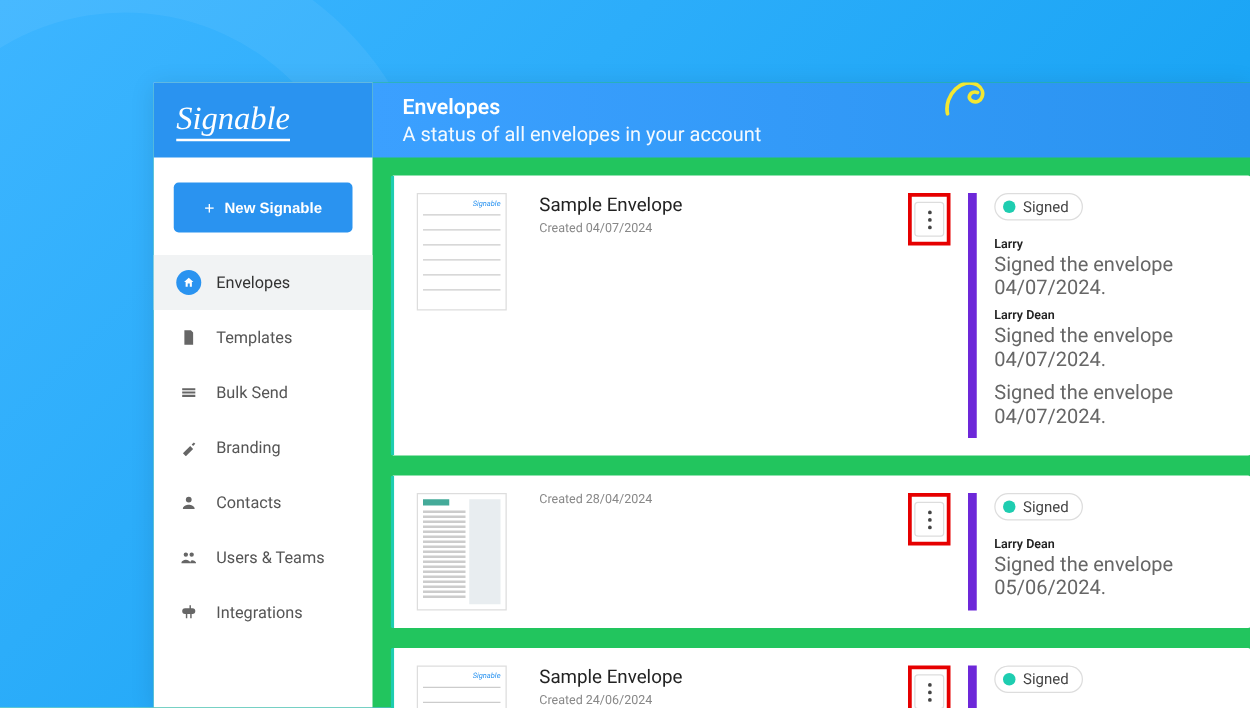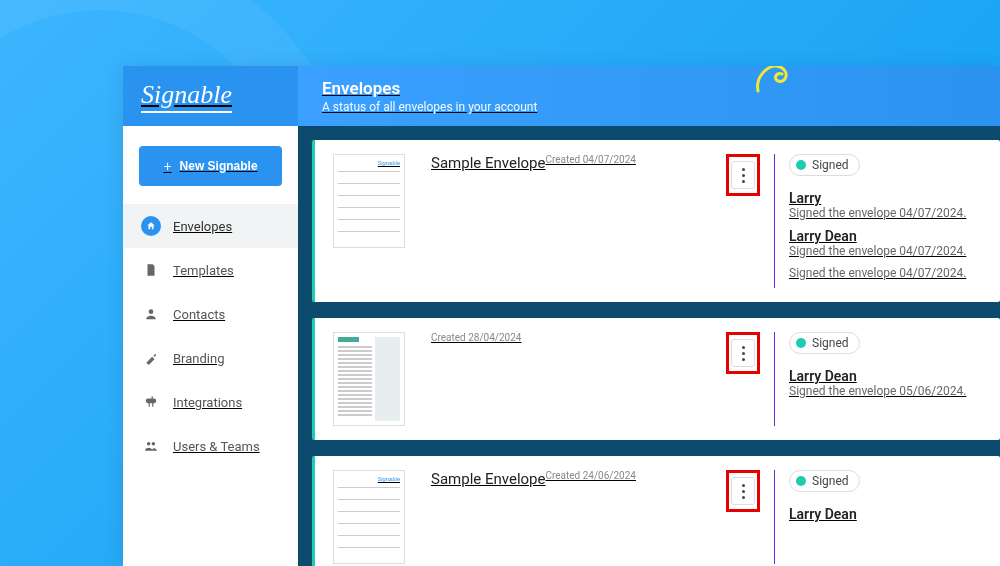--- a/index.html
+++ b/index.html
@@ -22,25 +22,24 @@
       border-right-color: transparent;
       border-bottom-color: transparent;
       transform: rotate(25deg);
     }
     .app {
       position: absolute;
       top: 66px;
       left: 123px;
       right: 0;
       bottom: 0;
-      background: #0c4a6e;
+      background: #22c55e;
       display: flex;
       box-shadow: 0 2px 20px rgba(0,0,0,0.1);
       border-top-left-radius: 2px;
-      text-decoration: underline;
     }
     
     .sidebar {
       width: 175px;
       background: #fff;
       display: flex;
       flex-direction: column;
       padding: 14px 0;
     }
     .logo-wrap {
@@ -118,21 +117,21 @@
       background: linear-gradient(90deg, #3ba0ff 0%, #2a93f0 100%);
       color: #fff;
       padding: 14px 24px;
       height: 60px;
       display: flex;
       flex-direction: column;
       justify-content: center;
       position: relative;
     }
     .header h1 { font-size: 17px; font-weight: 600; margin-bottom: 2px; }
-    .header p { font-size: 12px; opacity: 0.95; }
+    .header p { font-size: 16px; opacity: 0.95; }
     .decor {
       position: absolute;
       right: 200px;
       top: -10px;
     }
     .decor svg { stroke: #f2e733; stroke-width: 3; fill: none; stroke-linecap: round; }
     .content {
       flex: 1;
       padding: 14px 0 0 14px;
       overflow-y: auto;
@@ -191,21 +190,21 @@
     .thumb.dense .th-head {
       height: 5px;
       background: #4a9;
       width: 60%;
       margin-bottom: 2px;
     }
     .card-main {
       flex: 1;
       padding-left: 26px;
       display: flex;
-      flex-direction: row;
+      flex-direction: column;
     }
     .card-main .title {
       font-size: 15px;
       color: #222;
       margin-bottom: 5px;
     }
     .card-main .meta {
       font-size: 10px;
       color: #888;
     }
@@ -229,21 +228,21 @@
       justify-content: center;
       gap: 3px;
       cursor: pointer;
       border-radius: 3px;
     }
     .dots-btn span {
       width: 3px; height: 3px; background: #444; border-radius: 50%;
     }
     .side-panel {
       width: 210px;
-      border-left: 1px solid #6d28d9;
+      border-left: 7px solid #6d28d9;
       padding-left: 14px;
       flex-shrink: 0;
     }
     .status-pill {
       display: inline-flex;
       align-items: center;
       gap: 6px;
       border: 1px solid #ddd;
       border-radius: 12px;
       padding: 3px 10px 3px 6px;
@@ -251,26 +250,26 @@
       color: #444;
       margin-bottom: 14px;
     }
     .status-pill .dot {
       width: 10px; height: 10px; border-radius: 50%; background: #1ecdb0;
     }
     .signer {
       margin-bottom: 8px;
     }
     .signer .name {
-      font-size: 14px;
+      font-size: 10px;
       font-weight: 600;
       color: #222;
     }
     .signer .action {
-      font-size: 12px;
+      font-size: 16px;
       color: #666;
     }
   </style>
 </head>
 <body>
 
 <div class="bg-swirl"></div>
 
 <div class="app">
   <aside class="sidebar">
@@ -294,48 +293,56 @@
           <span class="nav-icon">
             <svg viewBox="0 0 24 24">
               <path d="M6 2h9l3 3v17H6zM8 7h8v2H8zm0 4h8v2H8zm0 4h5v2H8z"></path>
             </svg>
           </span>
           <span>Templates</span>
         </div>
         <div class="nav-item">
           <span class="nav-icon">
             <svg viewBox="0 0 24 24">
+              <path d="M3 6h18v3H3zm0 4.5h18v3H3zM3 15h18v3H3z"></path>
+            </svg>
+          </span>
+          <span>Bulk Send</span>
+        </div>
+        <div class="nav-item">
+          <span class="nav-icon">
+            <svg viewBox="0 0 24 24">
+              <path d="M4 20l10-10 4 4L8 24zM16 8l3-3 2 2-3 3z"></path>
+            </svg>
+          </span>
+          <span>Branding</span>
+        </div>
+        <div class="nav-item">
+          <span class="nav-icon">
+            <svg viewBox="0 0 24 24">
               <path d="M12 12a4 4 0 100-8 4 4 0 000 8zm-8 8c0-3 5-5 8-5s8 2 8 5v1H4z"></path>
             </svg>
           </span>
           <span>Contacts</span>
         </div>
         <div class="nav-item">
           <span class="nav-icon">
             <svg viewBox="0 0 24 24">
-              <path d="M4 20l10-10 4 4L8 24zM16 8l3-3 2 2-3 3z"></path>
-            </svg>
-          </span>
-          <span>Branding</span>
+              <path d="M8 11a3 3 0 100-6 3 3 0 000 6zm8 0a3 3 0 100-6 3 3 0 000 6zM2 19c0-2 3-4 6-4s6 2 6 4v1H2zm12 0c0-1 .5-2 1.5-2.8C17 15 20 16 22 19v1h-8z"></path>
+            </svg>
+          </span>
+          <span>Users &amp; Teams</span>
         </div>
         <div class="nav-item">
           <span class="nav-icon">
             <svg viewBox="0 0 24 24">
               <path d="M9 2v4H7a4 4 0 00-4 4 4 4 0 004 4h1v6h2v-6h4v6h2v-6h1a4 4 0 004-4 4 4 0 00-4-4h-2V2h-2v4h-4V2z"></path>
             </svg>
           </span>
           <span>Integrations</span>
-        </div>
-        <div class="nav-item">
-          <span class="nav-icon">
-            <svg viewBox="0 0 24 24">
-              <path d="M8 11a3 3 0 100-6 3 3 0 000 6zm8 0a3 3 0 100-6 3 3 0 000 6zM2 19c0-2 3-4 6-4s6 2 6 4v1H2zm12 0c0-1 .5-2 1.5-2.8C17 15 20 16 22 19v1h-8z"></path>
-            </svg>
-          </span>
-          <span>Users &amp; Teams</span>
         </div>
       </div>
   </aside>
 
   <main class="main">
     <div class="header">
       <h1>Envelopes</h1>
       <p>A status of all envelopes in your account</p>
       <div class="decor">
         <svg width="50" height="40" viewBox="0 0 50 40">

